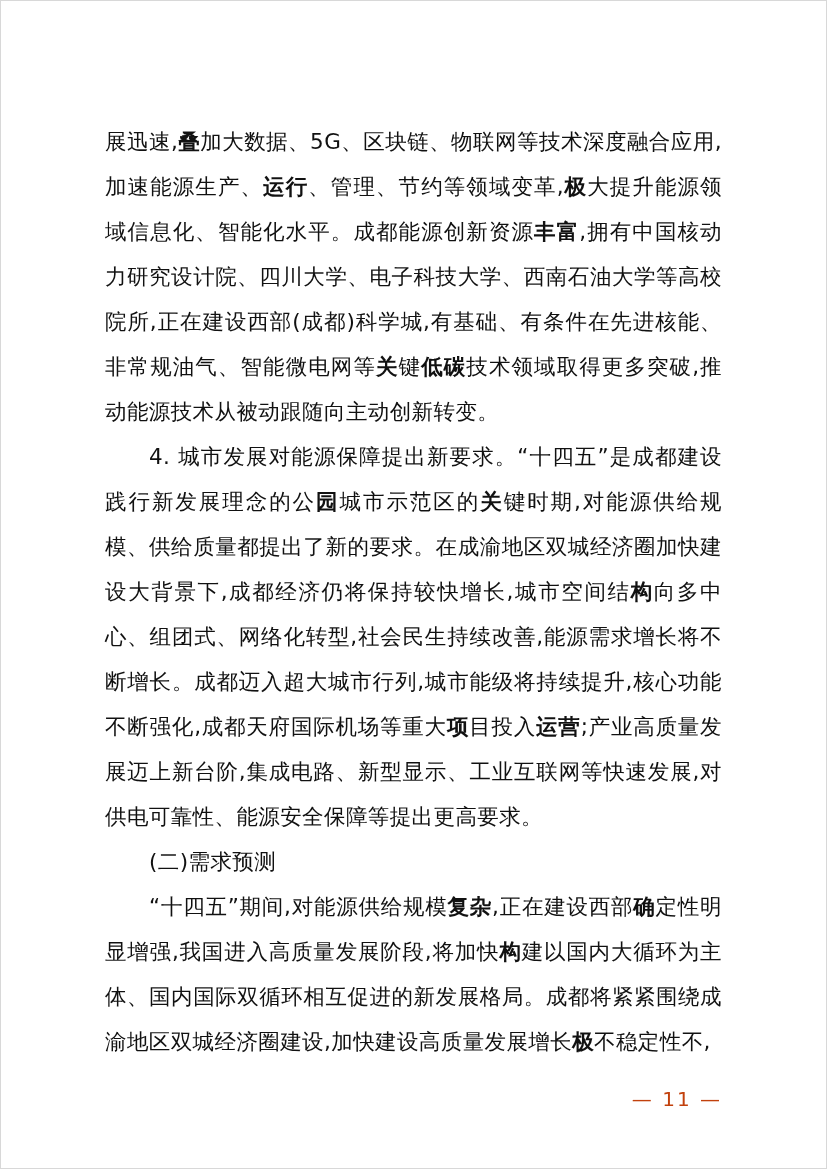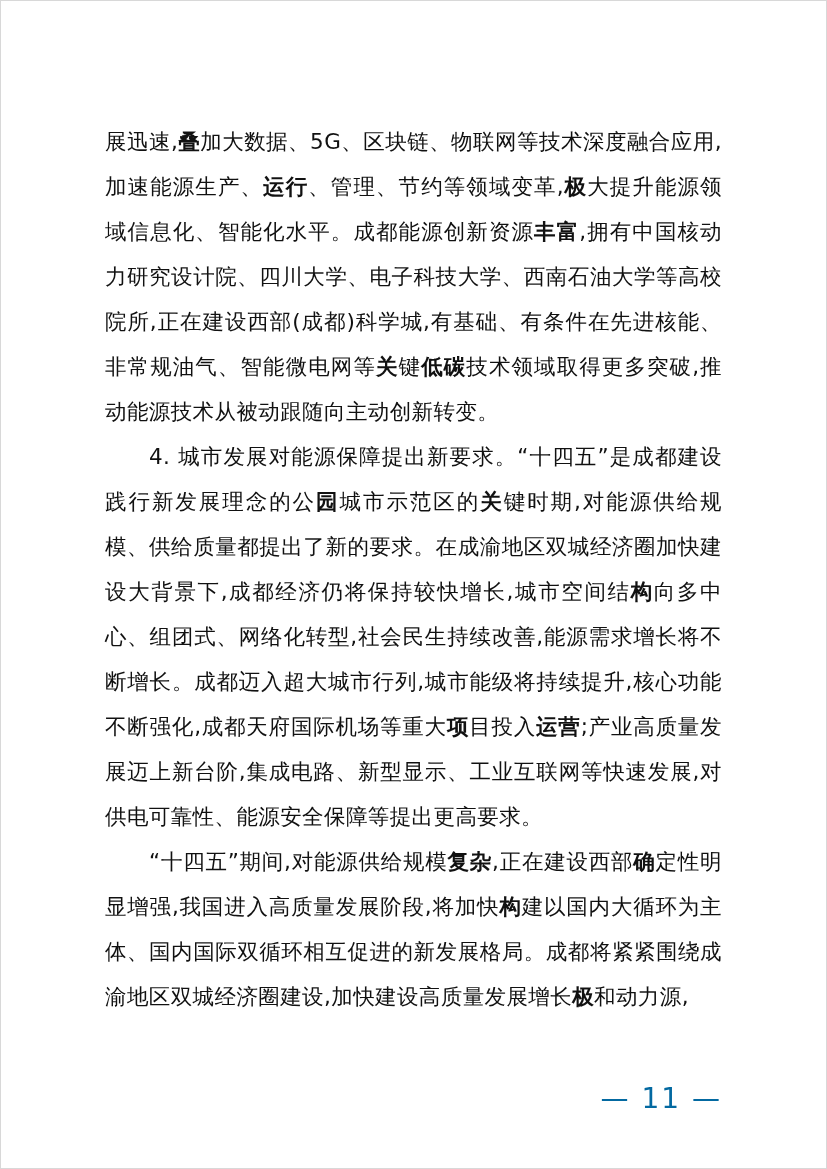--- a/index.html
+++ b/index.html
@@ -40,29 +40,30 @@
   .para.indent {
     text-indent: 44px;
   }
   .b {
     font-weight: bold;
   }
   .page-number {
     position: absolute;
     right: 104px;
     bottom: 56px;
-    font-size: 28px;
+    font-size: 20px;
     line-height: 26px;
-    color: #0369a1;
+    color: #c2410c;
     letter-spacing: 2px;
   }
 </style>
 </head>
 <body>
 
 <div class="page">
   <div class="doc-body" id="doc-body">
       <p class="para"><span>展迅速,</span><span class="b">叠</span><span>加大数据、5G、区块链、物联网等技术深度融合应用,加速能源生产、</span><span class="b">运行</span><span>、管理、节约等领域变革,</span><span class="b">极</span><span>大提升能源领域信息化、智能化水平。成都能源创新资源</span><span class="b">丰富</span><span>,拥有中国核动力研究设计院、四川大学、电子科技大学、西南石油大学等高校院所,正在建设西部(成都)科学城,有基础、有条件在先进核能、非常规油气、智能微电网等</span><span class="b">关</span><span>键</span><span class="b">低碳</span><span>技术领域取得更多突破,推动能源技术从被动跟随向主动创新转变。</span></p>
       <p class="para indent"><span>4. 城市发展对能源保障提出新要求。“十四五”是成都建设践行新发展理念的公</span><span class="b">园</span><span>城市示范区的</span><span class="b">关</span><span>键时期,对能源供给规模、供给质量都提出了新的要求。在成渝地区双城经济圈加快建设大背景下,成都经济仍将保持较快增长,城市空间结</span><span class="b">构</span><span>向多中心、组团式、网络化转型,社会民生持续改善,能源需求增长将不断增长。成都迈入超大城市行列,城市能级将持续提升,核心功能不断强化,成都天府国际机场等重大</span><span class="b">项</span><span>目投入</span><span class="b">运营</span><span>;产业高质量发展迈上新台阶,集成电路、新型显示、工业互联网等快速发展,对供电可靠性、能源安全保障等提出更高要求。</span></p>
-      <p class="para indent"><span>“十四五”期间,对能源供给规模</span><span class="b">复杂</span><span>,正在建设西部</span><span class="b">确</span><span>定性明显增强,我国进入高质量发展阶段,将加快</span><span class="b">构</span><span>建以国内大循环为主体、国内国际双循环相互促进的新发展格局。成都将紧紧围绕成渝地区双城经济圈建设,加快建设高质量发展增长</span><span class="b">极</span><span>和动力源,</span></p>
+      <p class="para indent"><span>(二)需求预测</span></p>
+      <p class="para indent"><span>“十四五”期间,对能源供给规模</span><span class="b">复杂</span><span>,正在建设西部</span><span class="b">确</span><span>定性明显增强,我国进入高质量发展阶段,将加快</span><span class="b">构</span><span>建以国内大循环为主体、国内国际双循环相互促进的新发展格局。成都将紧紧围绕成渝地区双城经济圈建设,加快建设高质量发展增长</span><span class="b">极</span><span>不稳定性不,</span></p>
     </div>
   <div class="page-number">— 11 —</div>
 </div>
 
 </body></html>

